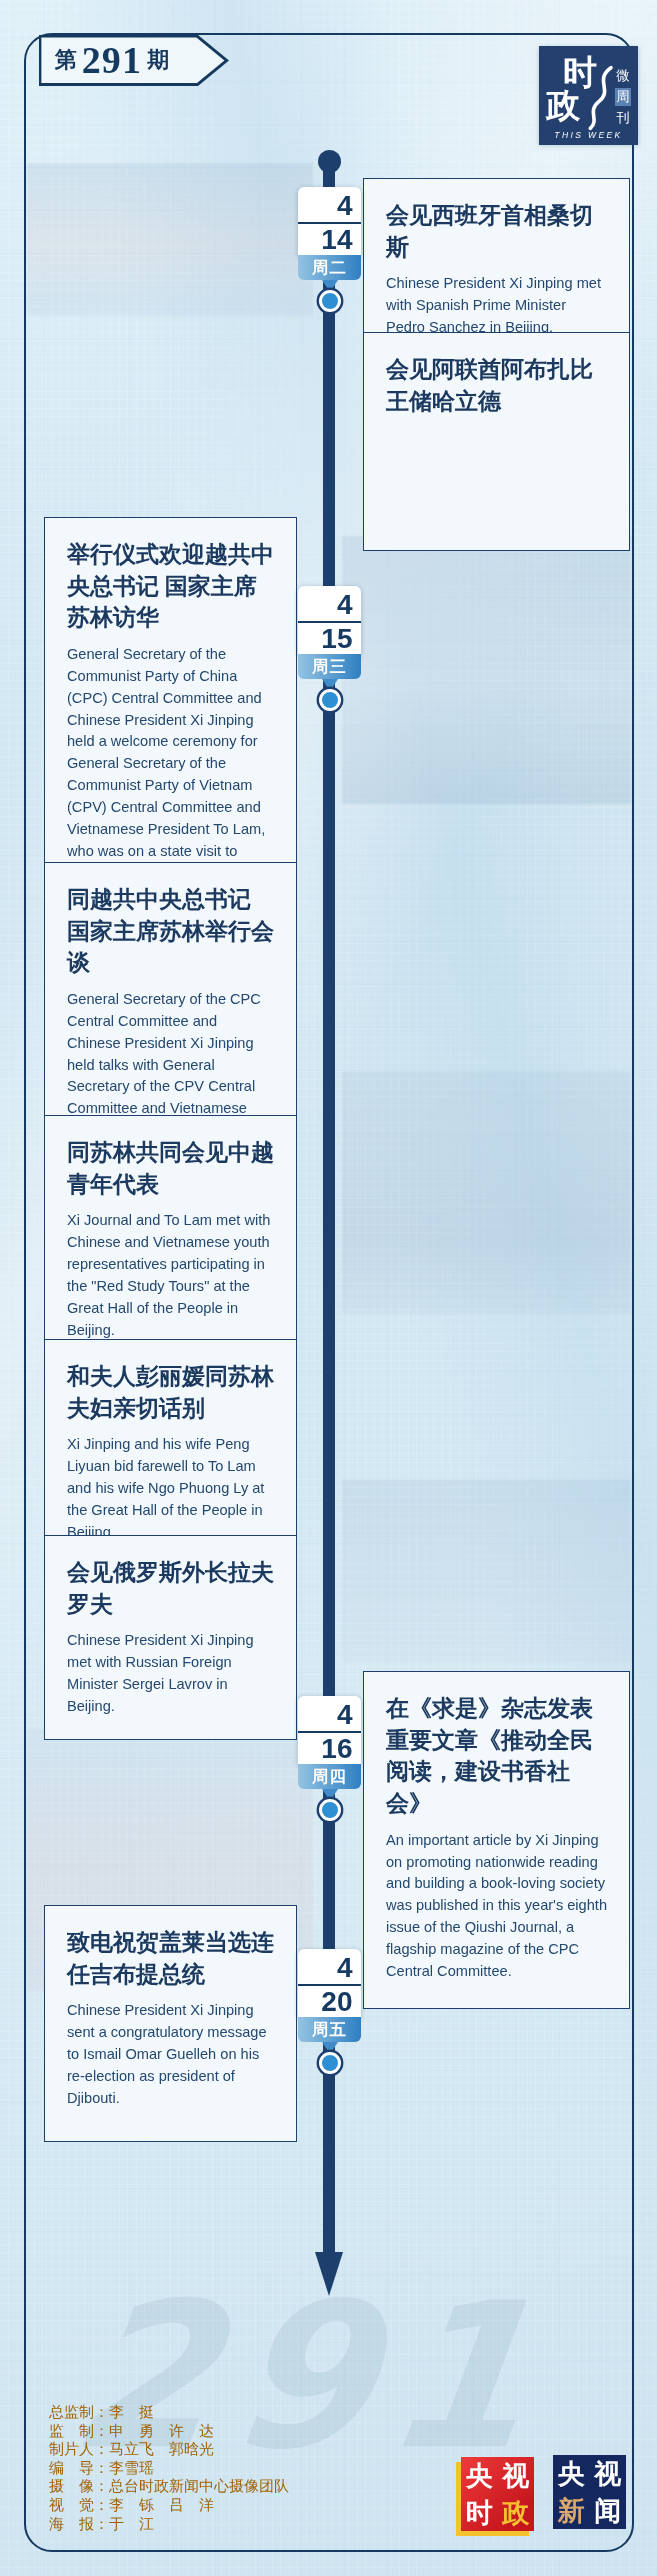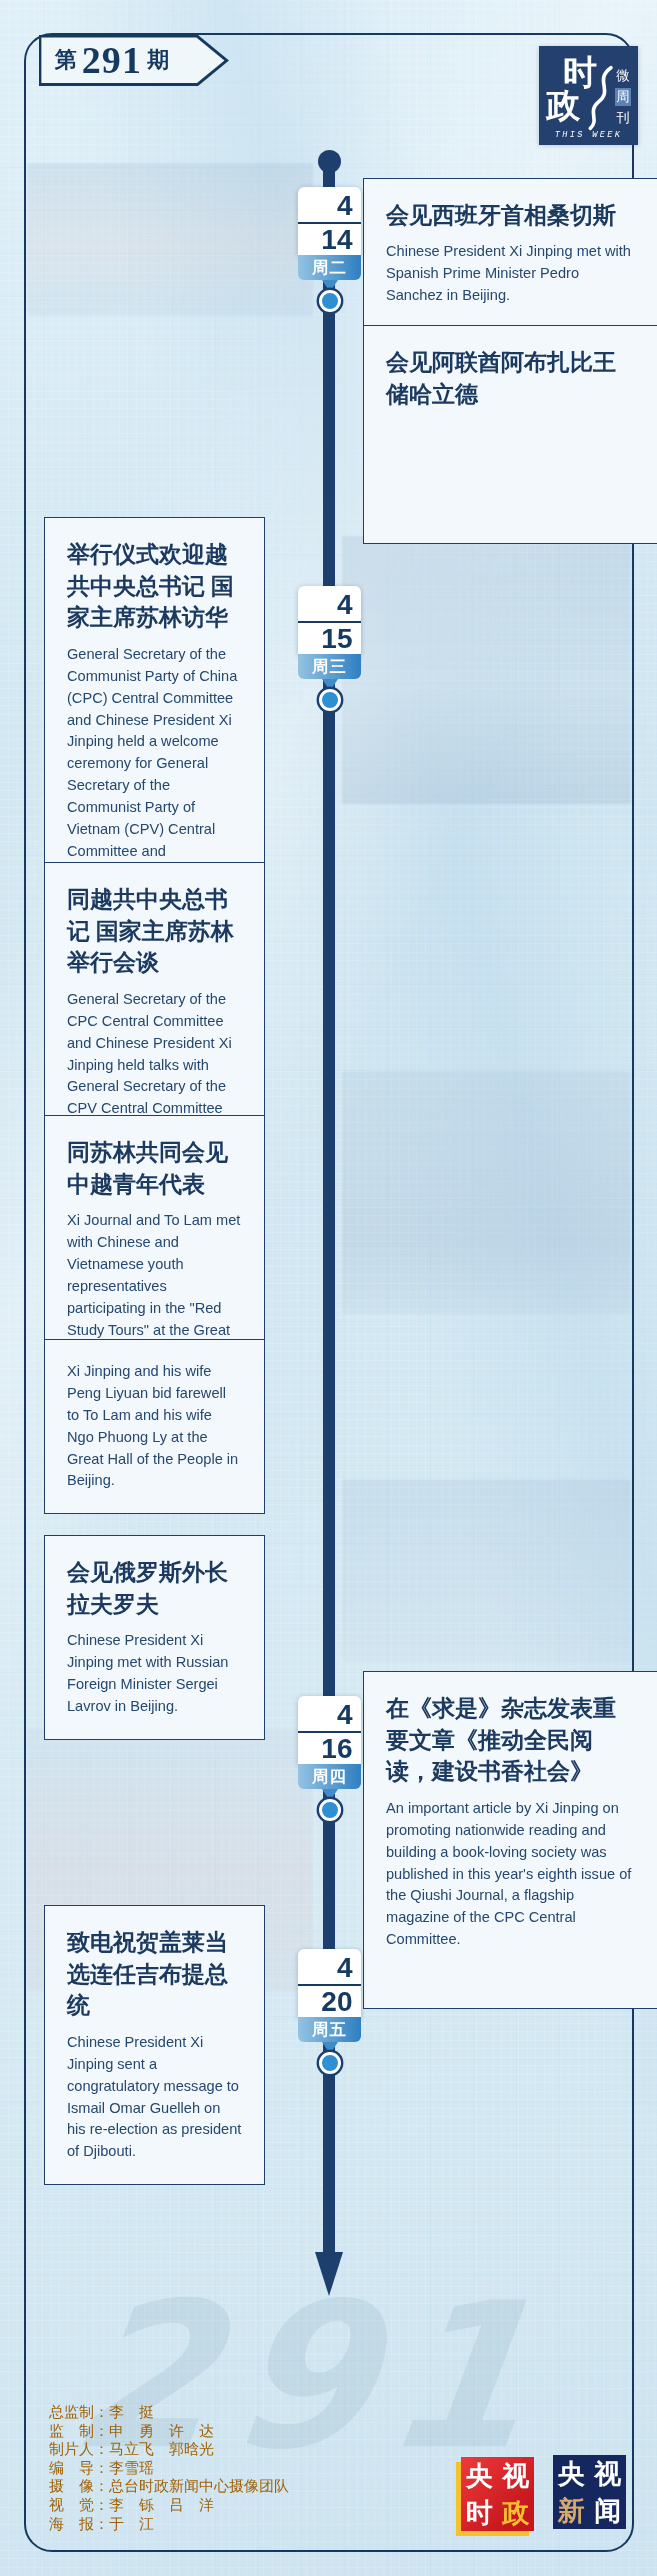--- a/index.html
+++ b/index.html
@@ -50,21 +50,21 @@
     box-shadow:0 1.2px 4.9px rgba(20,50,90,.25);}
   .logo-zh1{position:absolute;left:24px;top:3.7px;font-size:34px;color:#fff;
     font-family:"Liberation Serif",serif;font-weight:bold;}
   .logo-zh2{position:absolute;left:7.3px;top:37px;font-size:34px;color:#fff;
     font-family:"Liberation Serif",serif;font-weight:bold;}
   .logo-s{position:absolute;left:44px;top:18px;}
   .logo-vert{position:absolute;right:7.3px;top:21px;display:flex;flex-direction:column;gap:3px;
     color:#fff;font-size:13.4px;font-family:"Liberation Serif",serif;text-align:center;}
   .logo-vert .boxed{background:#5b82b3;padding:0 1.2px;}
   .logo-en{position:absolute;bottom:4.9px;width:100%;text-align:center;color:#fff;font-size:8.5px;
-    font-style:italic;letter-spacing:2.4px;font-family:Liberation Mono, monospace;}
+    font-style:italic;letter-spacing:2.4px;font-family:Liberation Sans, sans-serif;}
   
   .tl-line{left:323px;top:162px;width:12px;height:2091px;background:#1d3f6e;z-index:3;}
   .tl-topdot{left:318px;top:150px;width:23px;height:23px;border-radius:50%;background:#1d3f6e;z-index:3;}
   .tl-arrow{left:315px;top:2252px;width:0;height:0;z-index:3;
     border-left:14px solid transparent;border-right:14px solid transparent;border-top:44px solid #1d3f6e;}
   
   .marker{position:absolute;left:298px;width:63px;z-index:6;}
   .m-box{background:#ffffff;border-radius:6px 6px 0 0;height:68px;padding-top:4.9px;box-sizing:border-box;
     box-shadow:0 1.8px 4.9px rgba(20,50,90,.3);}
   .m-month,.m-day{font-size:28px;font-weight:bold;color:#173a63;text-align:right;
@@ -73,22 +73,22 @@
   .m-week{height:25px;background:linear-gradient(90deg,#93c3e2,#2f7fc2);border-radius:0 0 6px 6px;
     color:#fff;font-size:16.4px;font-weight:bold;display:flex;align-items:center;justify-content:center;
     letter-spacing:1.2px;}
   .m-pointer{width:0;height:0;border-left:8.5px solid transparent;border-right:8.5px solid transparent;
     border-top:12px solid #3f8cc9;margin:0 auto;}
   .m-dot{position:absolute;left:50%;transform:translateX(-50%);top:103px;width:16px;height:16px;
     border-radius:50%;background:#2e8fd2;border:3px solid #ffffff;box-shadow:0 0 0 2.4px #1d3f6e;}
   
   .card{position:absolute;z-index:5;background:#f2f8fb;border:1.8px solid #1e3f6c;
     padding:21px 22px;box-sizing:border-box;}
-  .card.left{left:44px;width:221px;}
-  .card.right{left:363px;width:295px;}
+  .card.left{left:44px;width:253px;}
+  .card.right{left:363px;width:267px;}
   .card h2{margin:0 0 9.7px;font-family:"Liberation Serif",serif;font-weight:700;color:#1c3a60;
     font-size:23px;line-height:1.38;}
   .card p{margin:0;color:#24486f;font-size:14.6px;line-height:1.5;}
   
   .credits{left:49px;top:2403px;z-index:5;color:#a16207;font-size:15px;line-height:18.6px;font-weight:500;}
   
   .flogo-shadow{left:456px;top:2462px;width:73px;height:74px;background:#f6c12f;z-index:4;}
   .flogo{position:absolute;width:73px;height:74px;z-index:5;display:grid;
     grid-template-columns:1fr 1fr;place-items:center;font-weight:bold;font-size:27px;color:#fff;
     font-family:"Liberation Serif",serif;}
@@ -181,40 +181,41 @@
   <div class="m-week">周五</div>
   <div class="m-pointer"></div>
   <div class="m-dot"></div>
 </div>
 
 <article class="card right" style="top:178px;min-height:128px">
   <h2>会见西班牙首相桑切斯</h2>
   <p>Chinese President Xi Jinping met with Spanish Prime Minister Pedro Sanchez in Beijing.</p>
 </article>
 
-<article class="card right" style="top:325px;min-height:219px">
+<article class="card right" style="top:332px;min-height:219px">
   <h2>会见阿联酋阿布扎比王储哈立德</h2>
 </article>
 
 <article class="card left" style="top:517px;min-height:317px">
   <h2>举行仪式欢迎越共中央总书记 国家主席苏林访华</h2>
   <p>General Secretary of the Communist Party of China (CPC) Central Committee and Chinese President Xi Jinping held a welcome ceremony for General Secretary of the Communist Party of Vietnam (CPV) Central Committee and Vietnamese President To Lam, who was on a state visit to China, in Beijing.</p>
 </article>
 
 <article class="card left" style="top:862px;min-height:219px">
   <h2>同越共中央总书记 国家主席苏林举行会谈</h2>
   <p>General Secretary of the CPC Central Committee and Chinese President Xi Jinping held talks with General Secretary of the CPV Central Committee and Vietnamese President To Lam.</p>
 </article>
 
 <article class="card left" style="top:1115px;min-height:192px">
   <h2>同苏林共同会见中越青年代表</h2>
   <p>Xi Journal and To Lam met with Chinese and Vietnamese youth representatives participating in the "Red Study Tours" at the Great Hall of the People in Beijing.</p>
 </article>
 
 <article class="card left" style="top:1339px;min-height:170px">
+  <h2>和夫人彭丽媛同苏林夫妇亲切话别</h2>
   <p>Xi Jinping and his wife Peng Liyuan bid farewell to To Lam and his wife Ngo Phuong Ly at the Great Hall of the People in Beijing.</p>
 </article>
 
 <article class="card left" style="top:1535px;min-height:158px">
   <h2>会见俄罗斯外长拉夫罗夫</h2>
   <p>Chinese President Xi Jinping met with Russian Foreign Minister Sergei Lavrov in Beijing.</p>
 </article>
 
 <article class="card right" style="top:1671px;min-height:338px">
   <h2>在《求是》杂志发表重要文章《推动全民阅读，建设书香社会》</h2>

